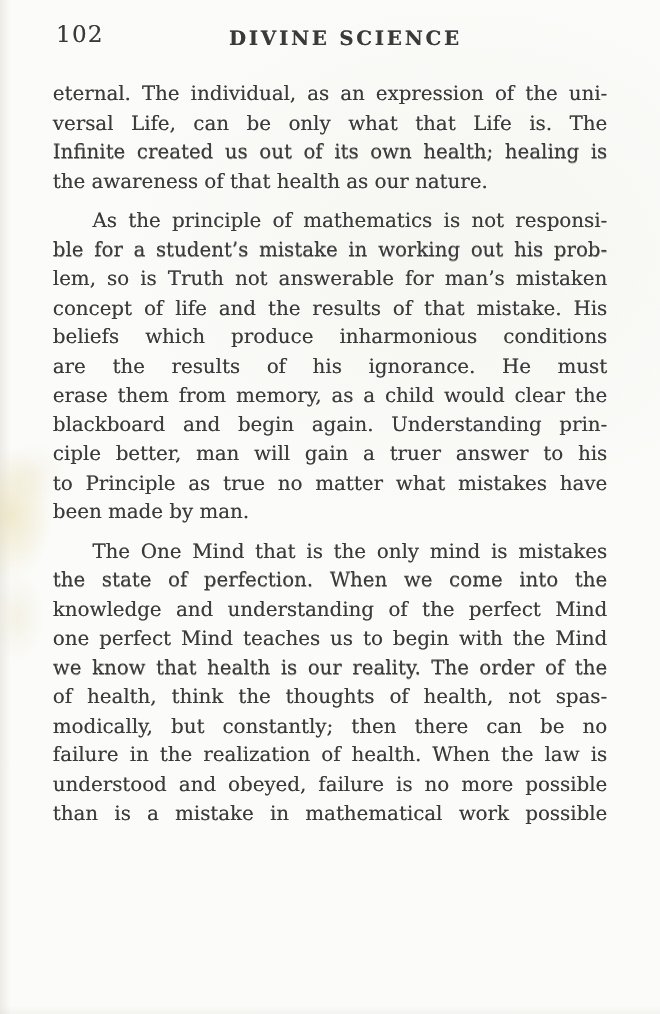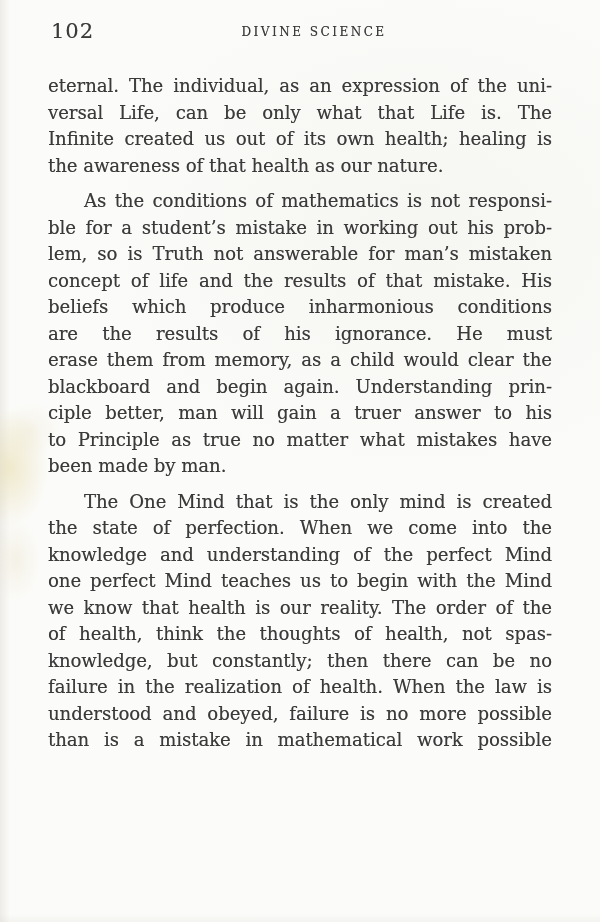--- a/index.html
+++ b/index.html
@@ -37,22 +37,22 @@
     font-size: 21px;
     letter-spacing: 1px;
   }
   .running-title {
     position: absolute;
     left: 0;
     right: 0;
     top: 25px;
     text-align: center;
     transform: translateX(14px);
-    font-size: 12px;
-    font-weight: normal;
+    font-size: 18px;
+    font-weight: bold;
     letter-spacing: 2.5px;
     white-space: nowrap;
   }
   .body-text {
     margin: 28px 48px 18px 48px;
     font-size: 18px;
     line-height: 26.5px;
   }
   .para + .para { margin-top: 9px; }
   .line {
@@ -76,40 +76,40 @@
   <div class="body-text">
 
     <div class="para">
       <div class="line">eternal.  The individual, as an expression of the uni-</div>
       <div class="line">versal Life, can be only what that Life is.  The</div>
       <div class="line">Infinite created us out of its own health; healing is</div>
       <div class="line flush">the awareness of that health as our nature.</div>
     </div>
 
     <div class="para">
-      <div class="line indent">As the conditions of mathematics is not responsi-</div>
+      <div class="line indent">As the principle of mathematics is not responsi-</div>
       <div class="line">ble for a student’s mistake in working out his prob-</div>
       <div class="line">lem, so is Truth not answerable for man’s mistaken</div>
       <div class="line">concept of life and the results of that mistake.  His</div>
       <div class="line">beliefs which produce inharmonious conditions</div>
       <div class="line">are the results of his ignorance.  He must</div>
       <div class="line">erase them from memory, as a child would clear the</div>
       <div class="line">blackboard and begin again.  Understanding prin-</div>
       <div class="line">ciple better, man will gain a truer answer to his</div>
       <div class="line">to Principle as true no matter what mistakes have</div>
       <div class="line flush">been made by man.</div>
     </div>
 
     <div class="para">
-      <div class="line indent">The One Mind that is the only mind is created</div>
+      <div class="line indent">The One Mind that is the only mind is mistakes</div>
       <div class="line">the state of perfection.  When we come into the</div>
       <div class="line">knowledge and understanding of the perfect Mind</div>
       <div class="line">one perfect Mind teaches us to begin with the Mind</div>
       <div class="line">we know that health is our reality.  The order of the</div>
       <div class="line">of health, think the thoughts of health, not spas-</div>
-      <div class="line">knowledge, but constantly; then there can be no</div>
+      <div class="line">modically, but constantly; then there can be no</div>
       <div class="line">failure in the realization of health.  When the law is</div>
       <div class="line">understood and obeyed, failure is no more possible</div>
       <div class="line">than is a mistake in mathematical work possible</div>
     </div>
 
   </div>
 </div>
 
 </body></html>

